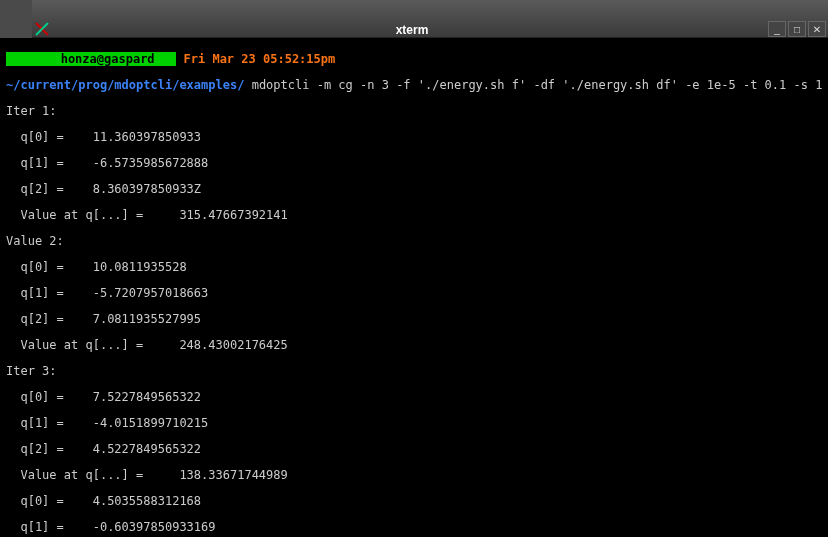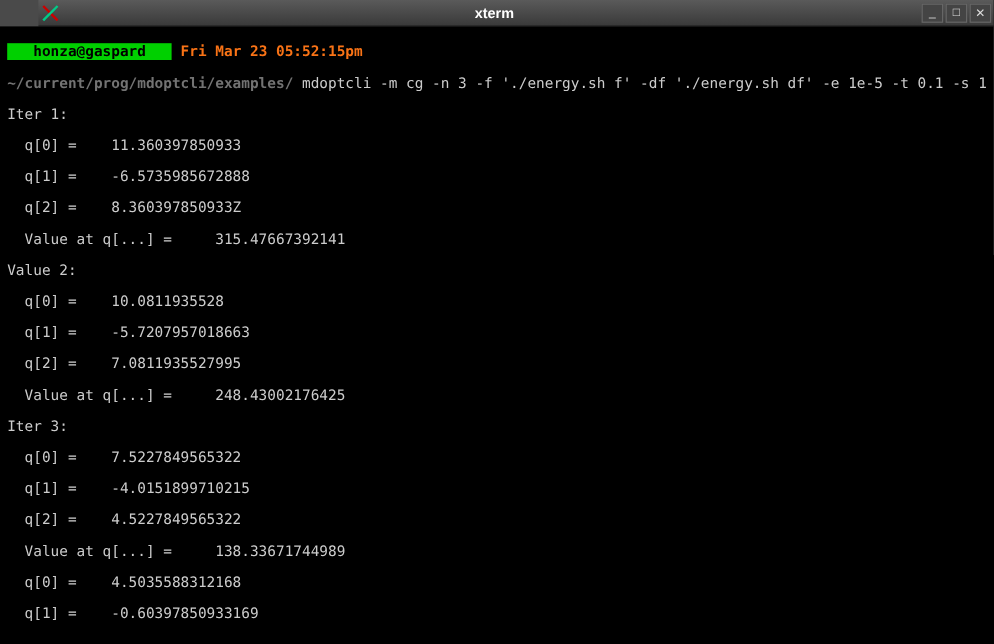--- a/index.html
+++ b/index.html
@@ -15,23 +15,23 @@
       overflow: hidden;
     }
     .window {
       width: 828px;
       height: 537px;
       display: flex;
       flex-direction: column;
     }
     .titlebar {
       background: linear-gradient(to bottom, #5a5a5a, #3a3a3a);
-      height: 22px;
+      height: 38px;
       display: flex;
-      align-items: center;
+      align-items: flex-end;
       padding: 0 2px;
       border-bottom: 1px solid #222;
       margin-left: 32px;
     }
     .app-icon {
       width: 16px;
       height: 16px;
       margin-right: 6px;
       display: inline-flex;
       align-items: center;
@@ -70,27 +70,28 @@
       font-size: 12px;
       line-height: 13px;
       color: #ccc;
       white-space: pre;
       overflow: hidden;
     }
     .green-bg {
       background: #00d000;
       color: #000;
       font-weight: bold;
+      padding-left: 33px;
     }
     .white-bold {
       color: #f97316;
       font-weight: bold;
     }
     .teal {
-      color: #737373;
+      color: #3b82f6;
       font-weight: bold;
     }
     .line {
       display: block;
     }
   </style>
 </head>
 <body>
 
 <div class="window">

